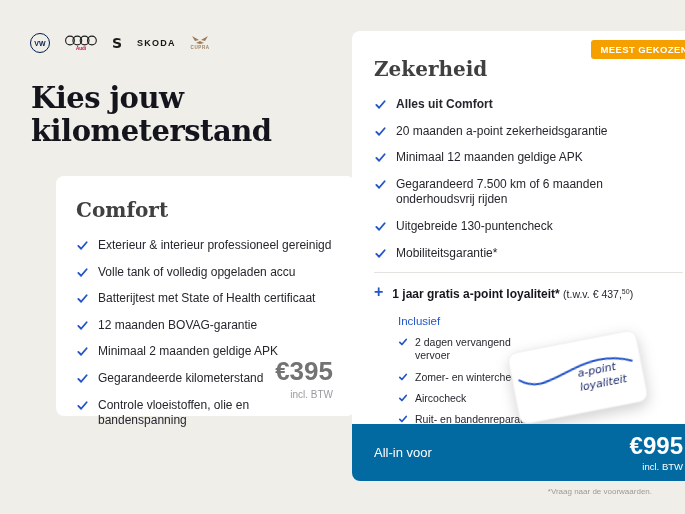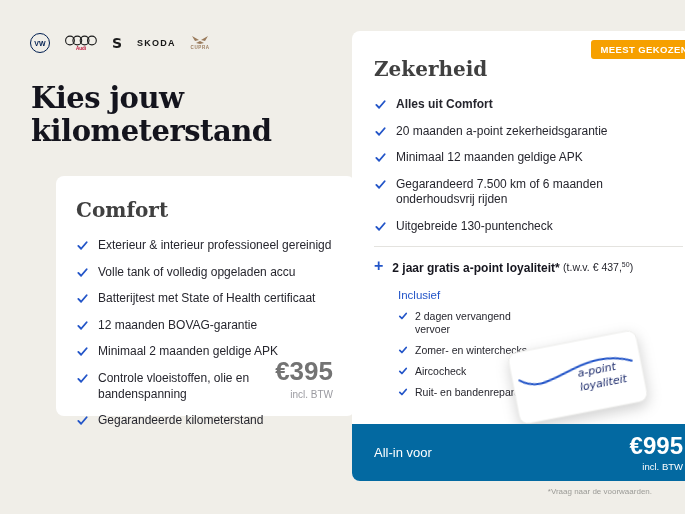--- a/index.html
+++ b/index.html
@@ -156,29 +156,29 @@
             </svg>
           </span>
         <span class="itxt">Minimaal 2 maanden geldige APK</span>
       </li>
       <li>
         <span class="chk">
             <svg width="13" height="13" viewBox="0 0 14 14">
               <path d="M2.5 7.5 L5.5 10.5 L11.5 3.5" stroke="#2355C8" stroke-width="2" fill="none" stroke-linecap="round" stroke-linejoin="round"></path>
             </svg>
           </span>
+        <span class="itxt">Gegarandeerde kilometerstand</span>
+      </li>
+      <li>
+        <span class="chk">
+            <svg width="13" height="13" viewBox="0 0 14 14">
+              <path d="M2.5 7.5 L5.5 10.5 L11.5 3.5" stroke="#2355C8" stroke-width="2" fill="none" stroke-linecap="round" stroke-linejoin="round"></path>
+            </svg>
+          </span>
         <span class="itxt">Controle vloeistoffen, olie en bandenspanning</span>
-      </li>
-      <li>
-        <span class="chk">
-            <svg width="13" height="13" viewBox="0 0 14 14">
-              <path d="M2.5 7.5 L5.5 10.5 L11.5 3.5" stroke="#2355C8" stroke-width="2" fill="none" stroke-linecap="round" stroke-linejoin="round"></path>
-            </svg>
-          </span>
-        <span class="itxt">Gegarandeerde kilometerstand</span>
       </li>
     </ul>
     <div class="price-block">
       <div class="price-large">€395</div>
       <div class="price-note">incl. BTW</div>
     </div>
   </section>
 
   <section class="card card-zeker">
     <div class="badge">MEEST GEKOZEN</div>
@@ -217,28 +217,36 @@
         <span class="itxt">Gegarandeerd 7.500 km of 6 maanden onderhoudsvrij rijden</span>
       </li>
       <li>
         <span class="chk">
             <svg width="13" height="13" viewBox="0 0 14 14">
               <path d="M2.5 7.5 L5.5 10.5 L11.5 3.5" stroke="#2355C8" stroke-width="2" fill="none" stroke-linecap="round" stroke-linejoin="round"></path>
             </svg>
           </span>
         <span class="itxt">Uitgebreide 130-puntencheck</span>
       </li>
+      <li>
+        <span class="chk">
+            <svg width="13" height="13" viewBox="0 0 14 14">
+              <path d="M2.5 7.5 L5.5 10.5 L11.5 3.5" stroke="#2355C8" stroke-width="2" fill="none" stroke-linecap="round" stroke-linejoin="round"></path>
+            </svg>
+          </span>
+        <span class="itxt">Mobiliteitsgarantie*</span>
+      </li>
     </ul>
 
     <hr class="divider">
 
     <div class="plus-row">
       <span class="plus-glyph">+</span>
       <span>
-        <span class="loyalty-title">2 jaar gratis a-point loyaliteit*</span>
+        <span class="loyalty-title">1 jaar gratis a-point loyaliteit*</span>
         <span class="twv"><span>(t.w.v. € 437,</span><sup>50</sup><span>)</span></span>
       </span>
     </div>
 
     <div class="inclusief-label">Inclusief</div>
     <ul class="sub-list">
       <li>
         <span class="chk">
             <svg width="10" height="10" viewBox="0 0 14 14">
               <path d="M2.5 7.5 L5.5 10.5 L11.5 3.5" stroke="#2355C8" stroke-width="2.4" fill="none" stroke-linecap="round" stroke-linejoin="round"></path>

